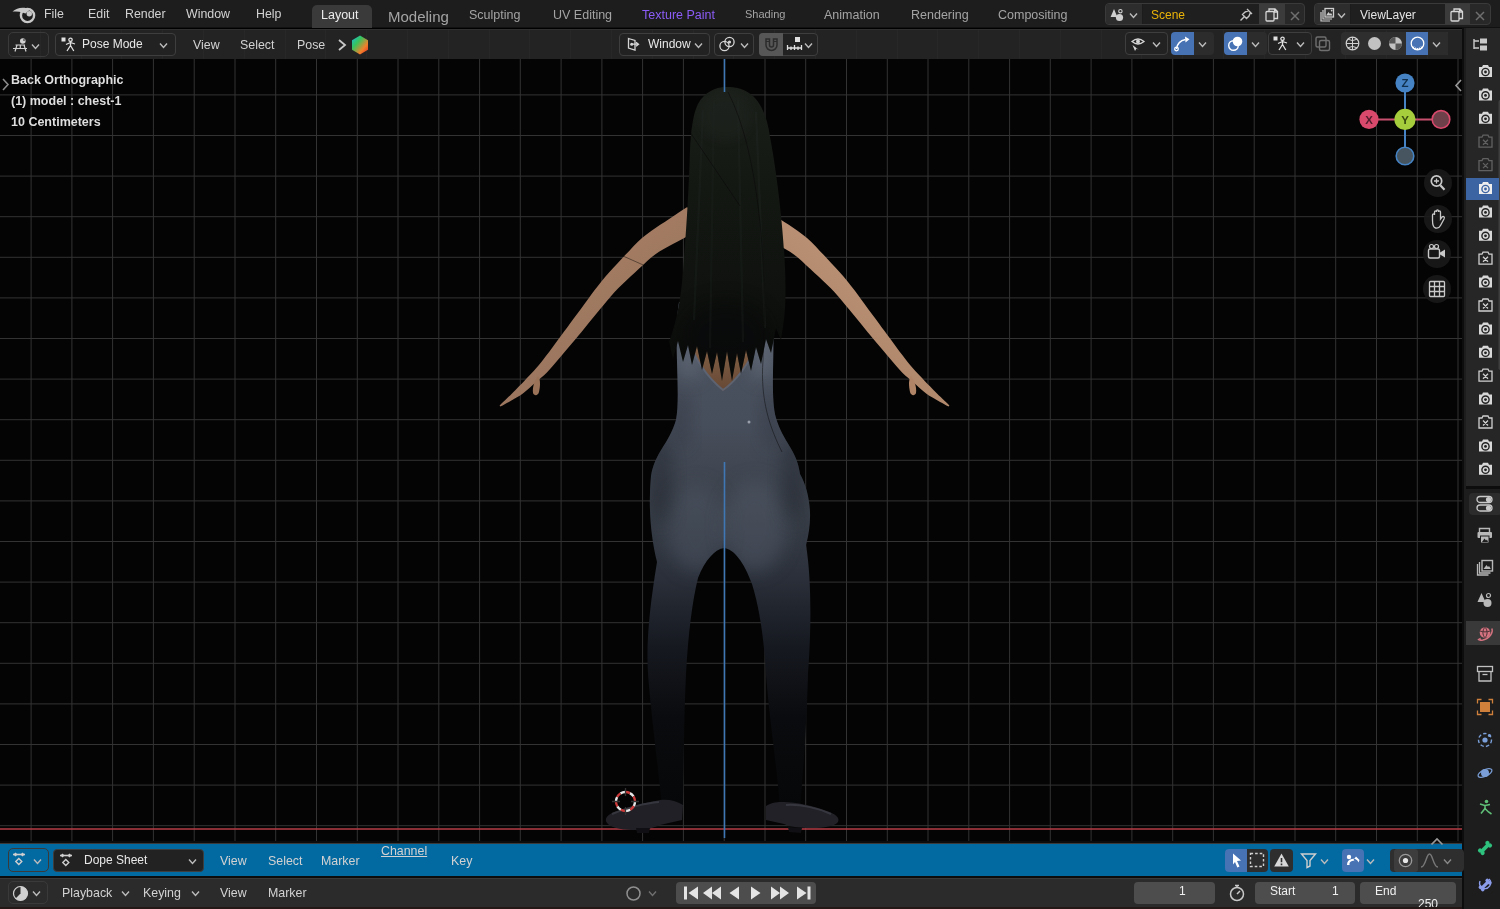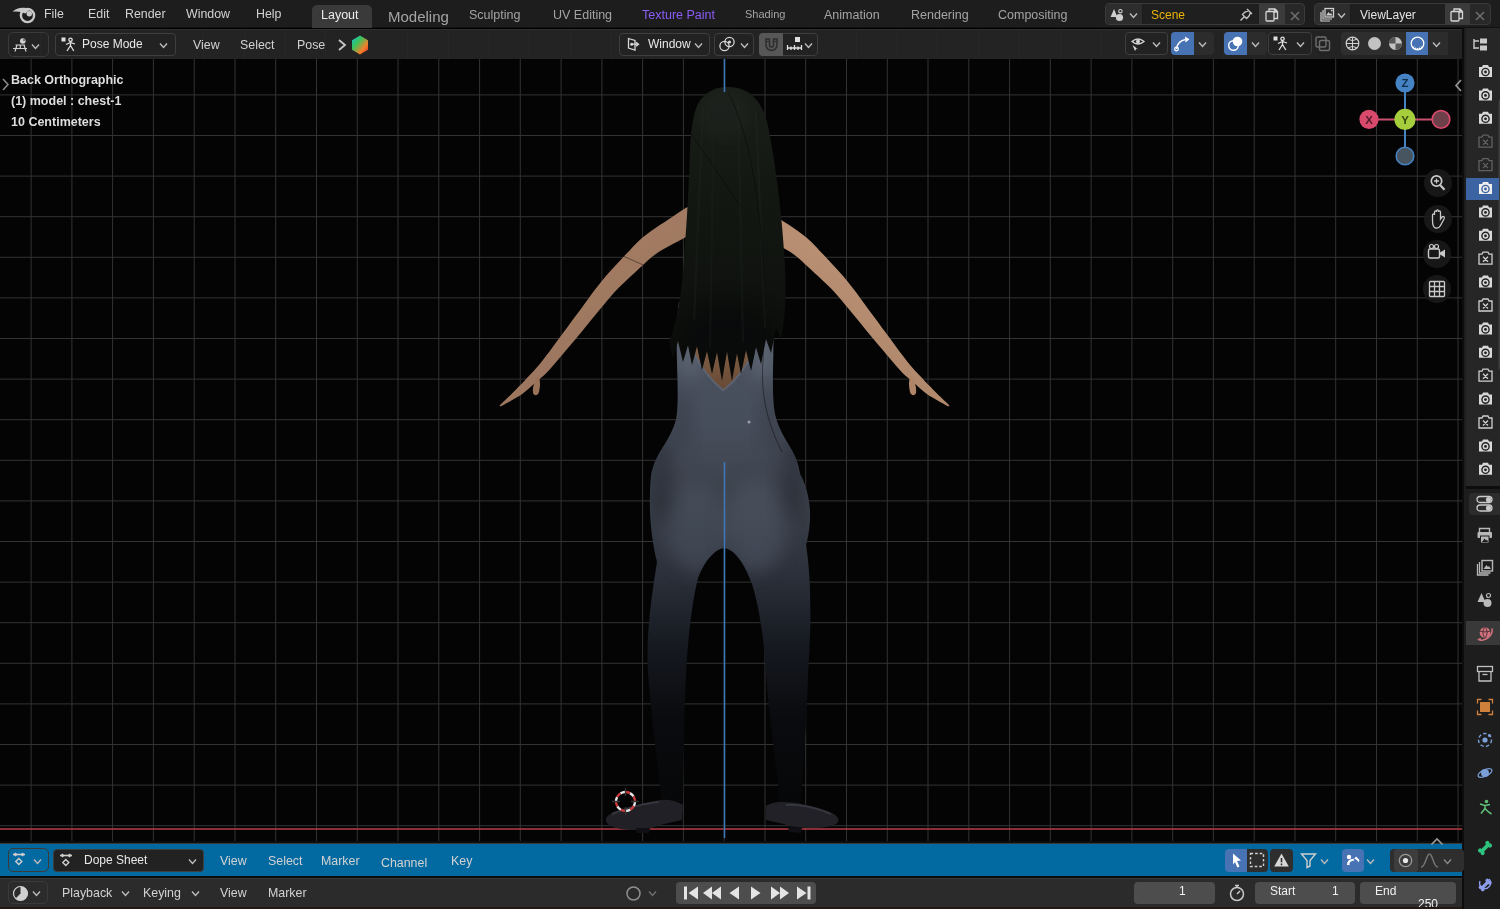--- a/index.html
+++ b/index.html
@@ -550,21 +550,21 @@
     <path d="M 3.5 0.5 L 5.5 2.5 L 3.5 4.5 L 1.5 2.5 Z M 10.5 0.5 L 12.5 2.5 L 10.5 4.5 L 8.5 2.5 Z" fill="#cfcfcf"></path>
     <path d="M 6.8 6.5 L 9.8 9.5 L 6.8 12.5 L 3.8 9.5 Z" fill="none" stroke="#cfcfcf" stroke-width="1.4"></path>
   </svg>
   <span class="abs" style="left:84px;top:9px;color:#e8e8e8;font-size:12px;">Dope Sheet</span>
   <svg class="abs" style="left:188px;top:14px;" width="9" height="7" viewBox="0 0 9 7">
         <path d="M1 1.5 L4.5 5.5 L8 1.5" fill="none" stroke="#bbb" stroke-width="1.4"></path>
       </svg>
   <span class="abs menu" style="left:220px;top:10px;">View</span>
   <span class="abs menu" style="left:268px;top:10px;">Select</span>
   <span class="abs menu" style="left:321px;top:10px;">Marker</span>
-  <span class="abs menu" style="left:381px;top:12px;">Channel</span>
+  <span class="abs menu" style="left:381px;top:0;text-decoration:underline;">Channel</span>
   <span class="abs menu" style="left:451px;top:10px;">Key</span>
 
   <div class="abs" style="left:1225px;top:5px;width:22px;height:23px;background:#4772b3;border-radius:4px 0 0 4px;"></div>
   <div class="abs" style="left:1247px;top:5px;width:21px;height:23px;background:#2e2e2e;border-radius:0 4px 4px 0;"></div>
   <svg class="abs" style="left:1229px;top:8px;" width="16" height="17" viewBox="0 0 16 17">
     <path d="M 4 1.5 L 12 8.5 L 8 9 L 10.5 14.5 L 8.3 15.5 L 6 10 L 4 12.5 Z" fill="#fff"></path>
   </svg>
   <svg class="abs" style="left:1249px;top:8px;" width="17" height="17" viewBox="0 0 17 17">
     <g stroke="#d0d0d0" stroke-width="1.4" fill="none" stroke-dasharray="2.6 2">
       <rect x="1.5" y="1.5" width="13" height="13"></rect>

